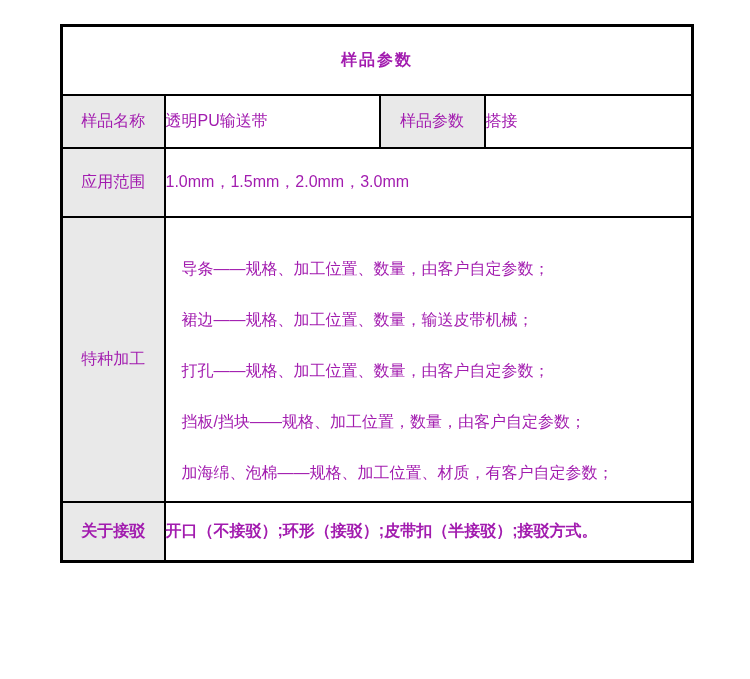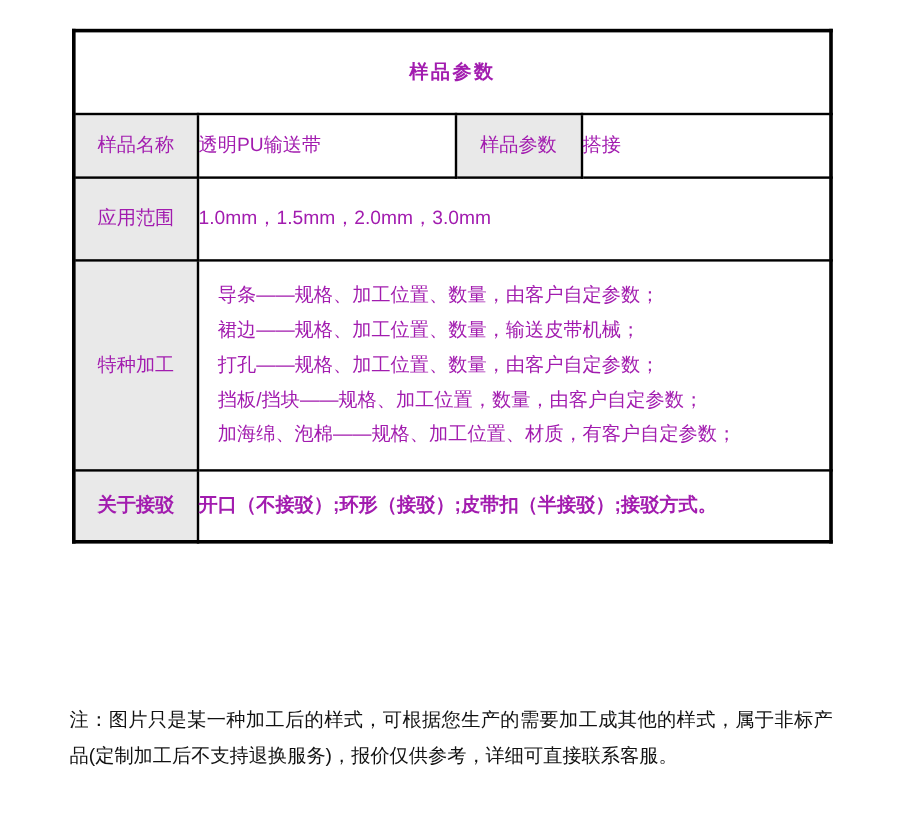--- a/index.html
+++ b/index.html
@@ -37,21 +37,21 @@
     text-align: center;
     height: 52px;
   }
   .value-cell-center { text-align: left; }
   .value-cell-left { text-align: left; padding-left: 16px; }
   tr.row-tall td { height: 69px; }
   tr.row-std td { height: 53px; }
   tr.row-joint td { height: 60px; font-weight: bold; }
   tr.row-special td { height: 175px; }
   .special-lines { padding: 14px 0 14px 16px; }
-  .special-line { font-size: 16px; line-height: 29px; white-space: nowrap; }
+  .special-line { font-size: 16px; line-height: 29px; white-space: nowrap; margin-top: 22px; }
 
   .note {
     position: absolute; left: 58px; top: 586px;
     width: 636px;
     font-size: 16px;
     line-height: 30px;
     color: #111111;
     text-align: justify;
   }
 </style>
@@ -93,15 +93,14 @@
         </div>
       </td>
     </tr>
     <tr class="row-joint">
       <td class="label-cell">关于接驳</td>
       <td class="value-cell-left" colspan="3">开口（不接驳）;环形（接驳）;皮带扣（半接驳）;接驳方式。</td>
     </tr>
   </tbody>
     </table>
 
-  <div class="note">注：图片只是某一种加工后的样式，可根据您生产的需要加工成其他的样式，属于非标产品(定制加工后不支持退换服务)，报价仅供参考，详细可直接联系客服。</div>
 
 </div>
 
 </body></html>

